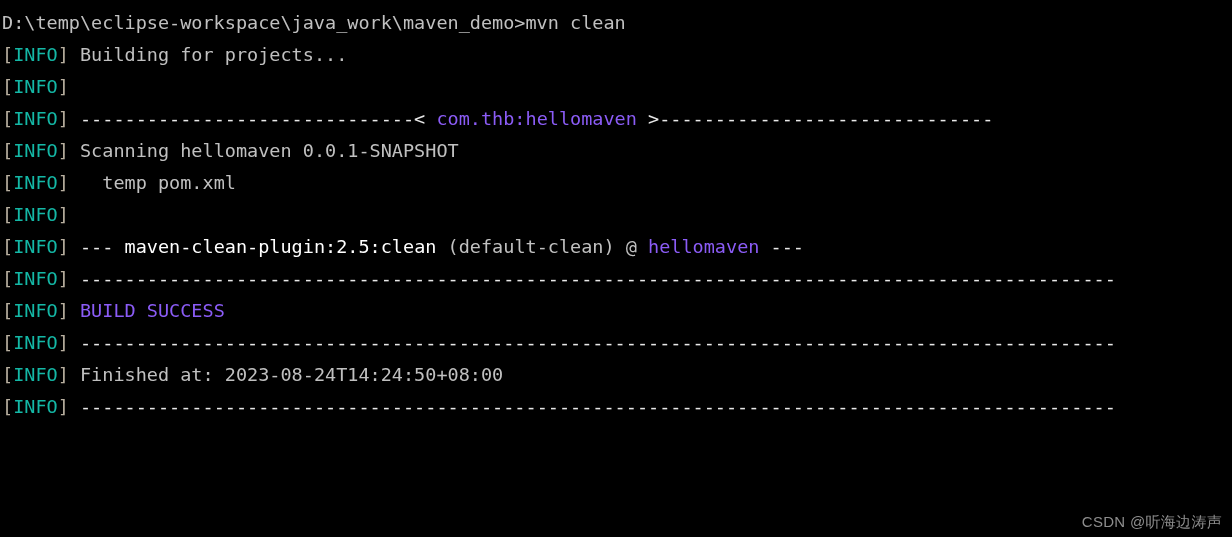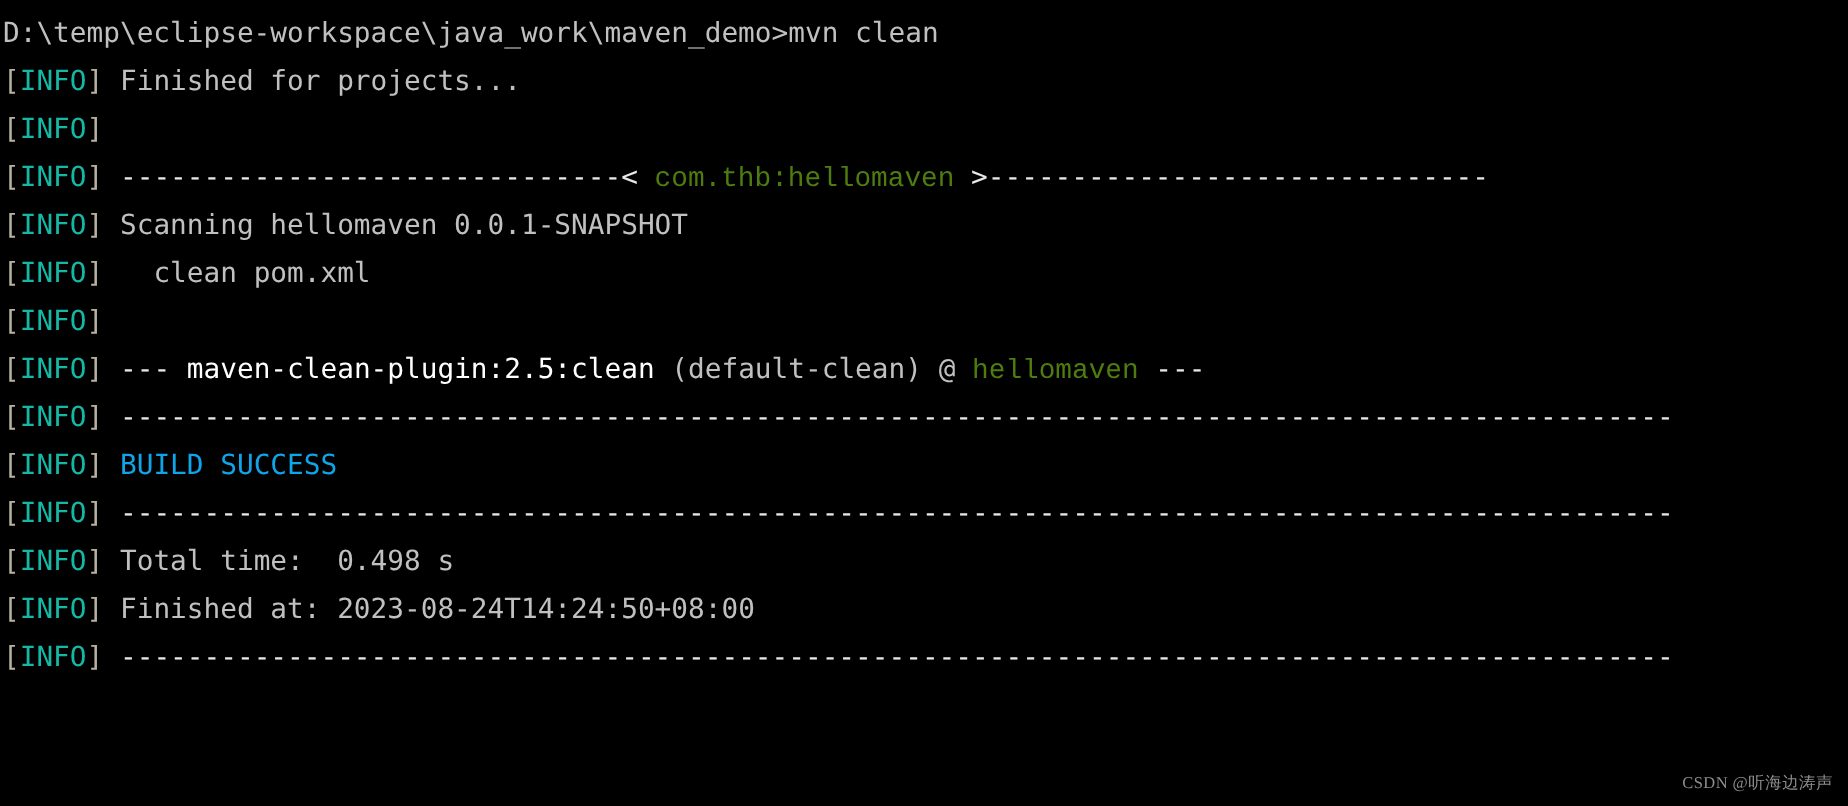--- a/index.html
+++ b/index.html
@@ -30,53 +30,52 @@
     height: 32px;
     white-space: pre;
     color: #c0c0c0;
     font-size: 18.5px;
     line-height: 32px;
   }
   .seg { white-space: pre; }
   .c-default  { color: #c0c0c0; }
   .c-bracket  { color: #b9b0a0; }
   .c-info     { color: #14b8a6; }
-  .c-teal     { color: #4d7c0f; font-family: Liberation Mono, monospace; }
+  .c-teal     { color: #8b5cf6; }
   .c-green    { color: #ffffff; }
-  .c-brgreen  { color: #0ea5e9; }
+  .c-brgreen  { color: #8b5cf6; }
   .c-rule     { color: #e8e8e8; }
 
   #watermark {
     position: absolute;
     right: 10px;
     bottom: 5px;
     color: #9a9a9a;
-    font-family: Liberation Serif, serif;
-    font-size: 11px;
+    font-family: Liberation Sans, sans-serif;
+    font-size: 15px;
     line-height: 20px;
     white-space: pre;
     letter-spacing: 0.3px;
     opacity: 0.92;
     margin-left: 16px;
   }
 </style>
 </head>
 <body>
 
 <div id="terminal">
   <div id="screen">
       <div class="line"><span class="seg c-default">D:\temp\eclipse-workspace\java_work\maven_demo&gt;mvn clean</span></div>
-      <div class="line"><span class="seg c-bracket">[</span><span class="seg c-info">INFO</span><span class="seg c-bracket">]</span><span class="seg c-default"> Finished for projects...</span></div>
+      <div class="line"><span class="seg c-bracket">[</span><span class="seg c-info">INFO</span><span class="seg c-bracket">]</span><span class="seg c-default"> Building for projects...</span></div>
       <div class="line"><span class="seg c-bracket">[</span><span class="seg c-info">INFO</span><span class="seg c-bracket">]</span><span class="seg c-default"></span></div>
       <div class="line"><span class="seg c-bracket">[</span><span class="seg c-info">INFO</span><span class="seg c-bracket">]</span><span class="seg c-rule"> ------------------------------&lt; </span><span class="seg c-teal">com.thb:hellomaven</span><span class="seg c-rule"> &gt;------------------------------</span></div>
       <div class="line"><span class="seg c-bracket">[</span><span class="seg c-info">INFO</span><span class="seg c-bracket">]</span><span class="seg c-default"> Scanning hellomaven 0.0.1-SNAPSHOT</span></div>
-      <div class="line"><span class="seg c-bracket">[</span><span class="seg c-info">INFO</span><span class="seg c-bracket">]</span><span class="seg c-default">   clean pom.xml</span></div>
+      <div class="line"><span class="seg c-bracket">[</span><span class="seg c-info">INFO</span><span class="seg c-bracket">]</span><span class="seg c-default">   temp pom.xml</span></div>
       <div class="line"><span class="seg c-bracket">[</span><span class="seg c-info">INFO</span><span class="seg c-bracket">]</span><span class="seg c-default"></span></div>
       <div class="line"><span class="seg c-bracket">[</span><span class="seg c-info">INFO</span><span class="seg c-bracket">]</span><span class="seg c-rule"> --- </span><span class="seg c-green">maven-clean-plugin:2.5:clean</span><span class="seg c-default"> (default-clean) @ </span><span class="seg c-teal">hellomaven</span><span class="seg c-rule"> ---</span></div>
       <div class="line"><span class="seg c-bracket">[</span><span class="seg c-info">INFO</span><span class="seg c-bracket">]</span><span class="seg c-rule"> ---------------------------------------------------------------------------------------------</span></div>
       <div class="line"><span class="seg c-bracket">[</span><span class="seg c-info">INFO</span><span class="seg c-bracket">]</span><span class="seg c-default"> </span><span class="seg c-brgreen">BUILD SUCCESS</span></div>
       <div class="line"><span class="seg c-bracket">[</span><span class="seg c-info">INFO</span><span class="seg c-bracket">]</span><span class="seg c-rule"> ---------------------------------------------------------------------------------------------</span></div>
-      <div class="line"><span class="seg c-bracket">[</span><span class="seg c-info">INFO</span><span class="seg c-bracket">]</span><span class="seg c-default"> Total time:  0.498 s</span></div>
       <div class="line"><span class="seg c-bracket">[</span><span class="seg c-info">INFO</span><span class="seg c-bracket">]</span><span class="seg c-default"> Finished at: 2023-08-24T14:24:50+08:00</span></div>
       <div class="line"><span class="seg c-bracket">[</span><span class="seg c-info">INFO</span><span class="seg c-bracket">]</span><span class="seg c-rule"> ---------------------------------------------------------------------------------------------</span></div>
     </div>
   <div id="watermark">CSDN @听海边涛声</div>
 </div>
 
 </body></html>

